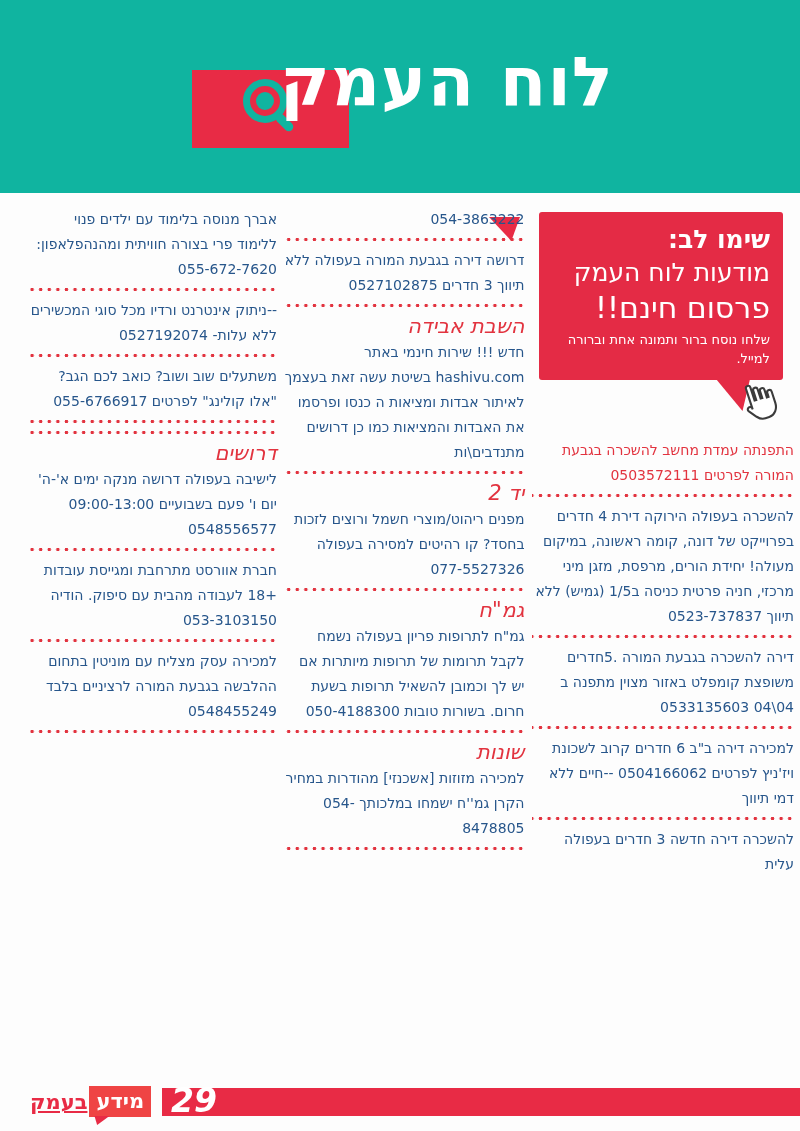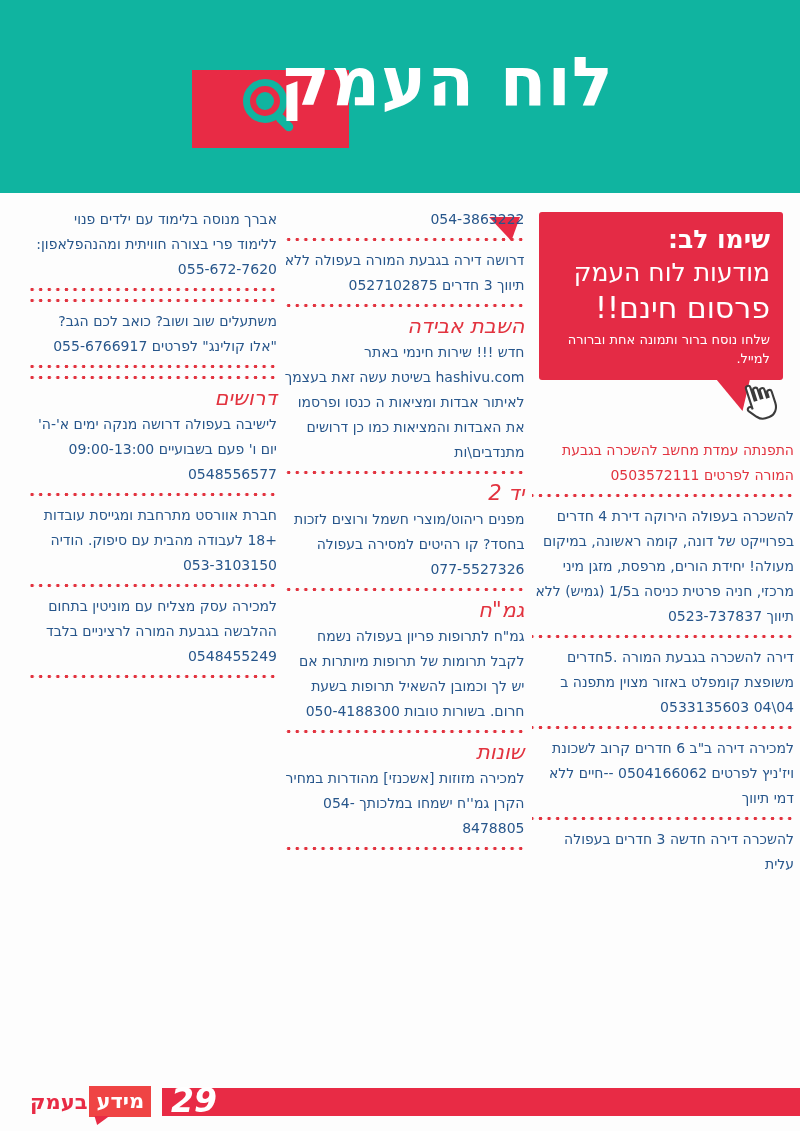--- a/index.html
+++ b/index.html
@@ -56,21 +56,21 @@
   
   .footer-bar{position:absolute;left:162px;top:1088px;width:638px;height:28px;background:#e82b45;}
   .page-number{
     position:absolute;left:171px;top:1081px;color:#fff;
     font-size:33px;font-weight:bold;font-style:italic;line-height:40px;
   }
   .brand{position:absolute;left:30px;top:1086px;display:flex;direction:rtl;align-items:center;}
   .brand-box{position:relative;background:#ef4444;color:#fff;font-weight:bold;font-size:21px;line-height:24px;padding:3px 7px 4px;}
   .brand-tail{position:absolute;left:5px;bottom:-8px;width:15px;height:9px;background:#e82b45;
     clip-path:polygon(0 0,100% 0,18% 100%);}
-  .brand-rest{color:#e82b45;font-weight:bold;font-size:21px;line-height:24px;margin-right:2px;}
+  .brand-rest{color:#e82b45;font-weight:bold;font-size:21px;line-height:24px;margin-right:2px;text-decoration:underline;}
 </style>
 </head>
 <body>
 
 <div class="header">
   <div class="logo-bubble">
     <div class="logo-tail"></div>
   </div>
   <div class="mag">
     <div class="mag-ring"></div>
@@ -123,20 +123,21 @@
         <div class="section-header">שונות</div>
         <div class="ad">למכירה מזוזות [אשכנזי] מהודרות במחיר הקרן גמ''ח ישמחו במלכותך 054-8478805</div>
         <div class="divider"></div>
       </div>
   </section>
 
   <section class="col col-left">
     <div class="col-items">
         <div class="ad">אברך מנוסה בלימוד עם ילדים  פנוי ללימוד פרי בצורה חוויתית ומהנהפלאפון: 055-672-7620</div>
         <div class="divider"></div>
+        <div class="ad">--ניתוק אינטרנט ורדיו מכל סוגי המכשירים ללא עלות- 0527192074</div>
         <div class="divider"></div>
         <div class="ad">משתעלים שוב ושוב?  כואב לכם הגב? "אלו קולינג" לפרטים 055-6766917</div>
         <div class="divider"></div>
         <div class="divider"></div>
         <div class="section-header">דרושים</div>
         <div class="ad">לישיבה בעפולה דרושה מנקה  ימים א'-ה' יום ו' פעם בשבועיים 09:00-13:00 0548556577</div>
         <div class="divider"></div>
         <div class="ad">חברת אוורסט מתרחבת ומגייסת עובדות +18 לעבודה מהבית עם סיפוק. הודיה 053-3103150</div>
         <div class="divider"></div>
         <div class="ad">למכירה עסק מצליח עם מוניטין  בתחום ההלבשה בגבעת המורה  לרציניים בלבד 0548455249</div>

